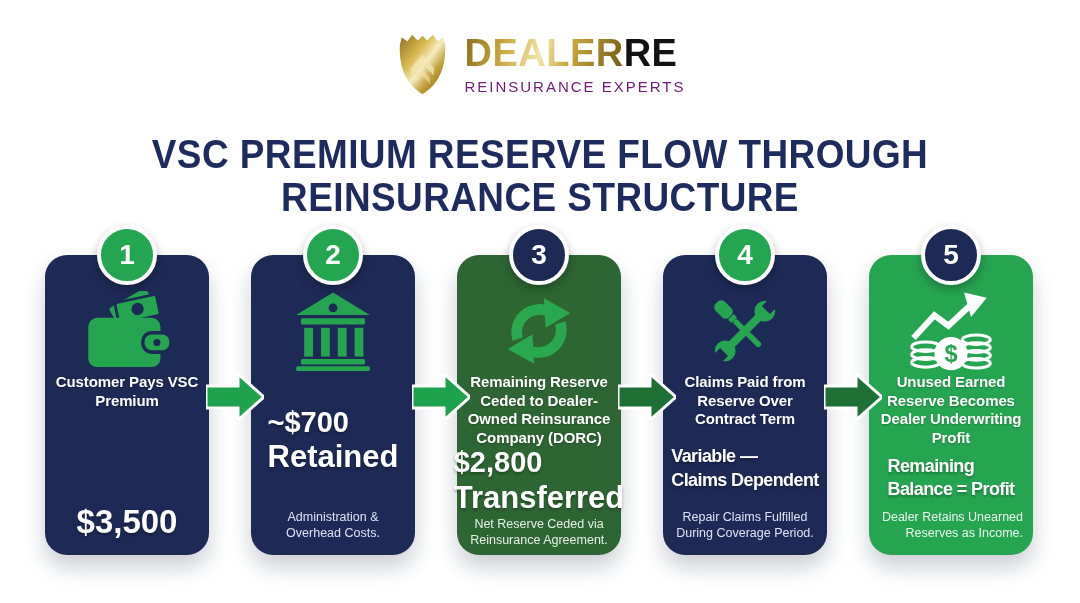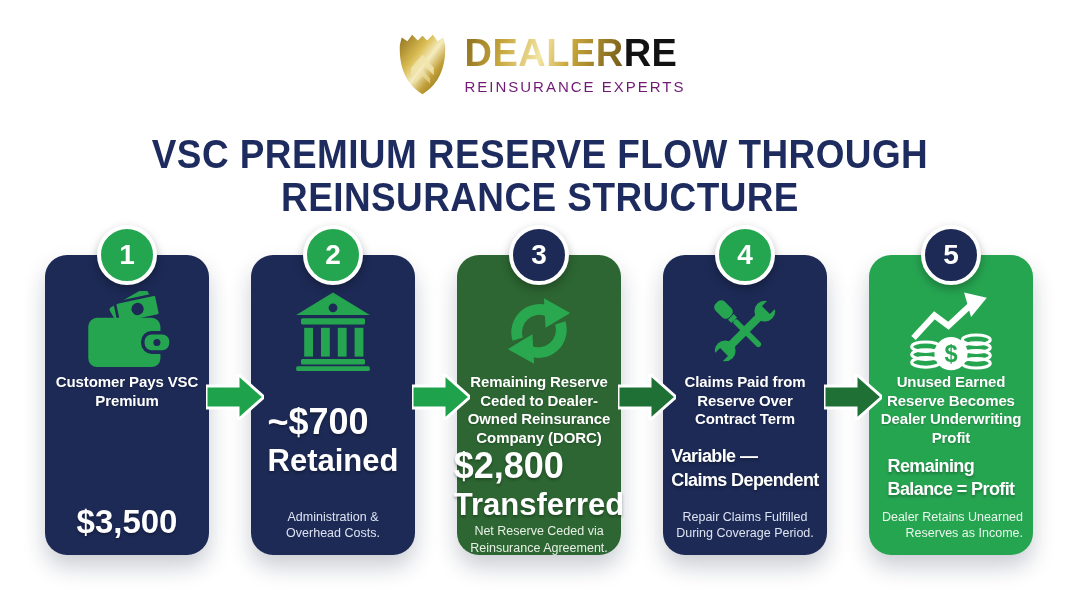--- a/index.html
+++ b/index.html
@@ -29,21 +29,21 @@
     font-weight:bold;box-shadow:0 4px 10px rgba(0,0,0,0.28);z-index:3;}
   .badge.bg-green{background:#24a651;}
   .badge.bg-navy{background:#1d2a56;}
   .inner{height:100%;display:flex;flex-direction:column;align-items:center;padding:34px 8px 14px;box-sizing:border-box;}
   .icon-box{height:84px;display:flex;align-items:center;justify-content:center;flex:none;}
   .heading{color:#ffffff;font-weight:bold;font-size:15px;line-height:1.24;text-align:center;
     letter-spacing:-0.1px;text-shadow:0 1px 2px rgba(0,0,0,0.25);padding:0 2px;}
   .amount{margin-top:auto;text-align:left;color:#ffffff;font-weight:bold;text-shadow:0 2px 3px rgba(0,0,0,0.3);}
   .amount span{display:block;}
   .step-1 .l1{font-size:33px;}
-  .step-2 .l1,.step-3 .l1{font-size:36px;line-height:1.08;}
+  .step-2 .l1,.step-3 .l1{font-size:29px;line-height:1.08;}
   .step-2 .l2,.step-3 .l2{font-size:31px;line-height:1.2;}
   .step-4 .l1,.step-4 .l2,.step-5 .l1,.step-5 .l2{font-size:18px;line-height:1.3;letter-spacing:-0.6px;}
   .caption{margin-top:auto;text-align:center;font-size:12.5px;line-height:1.3;padding:0 2px;}
   .navy .caption{color:#dde3f2;}
   .dgreen .caption{color:#e6f0e4;}
   .green .caption{color:#eaf6ec;text-align:right;}
 
   
   .flow-arrow{position:absolute;top:374px;width:58px;height:46px;z-index:4;}
   .arr-1{left:206px;}.arr-2{left:412px;}.arr-3{left:618px;}.arr-4{left:824px;}

